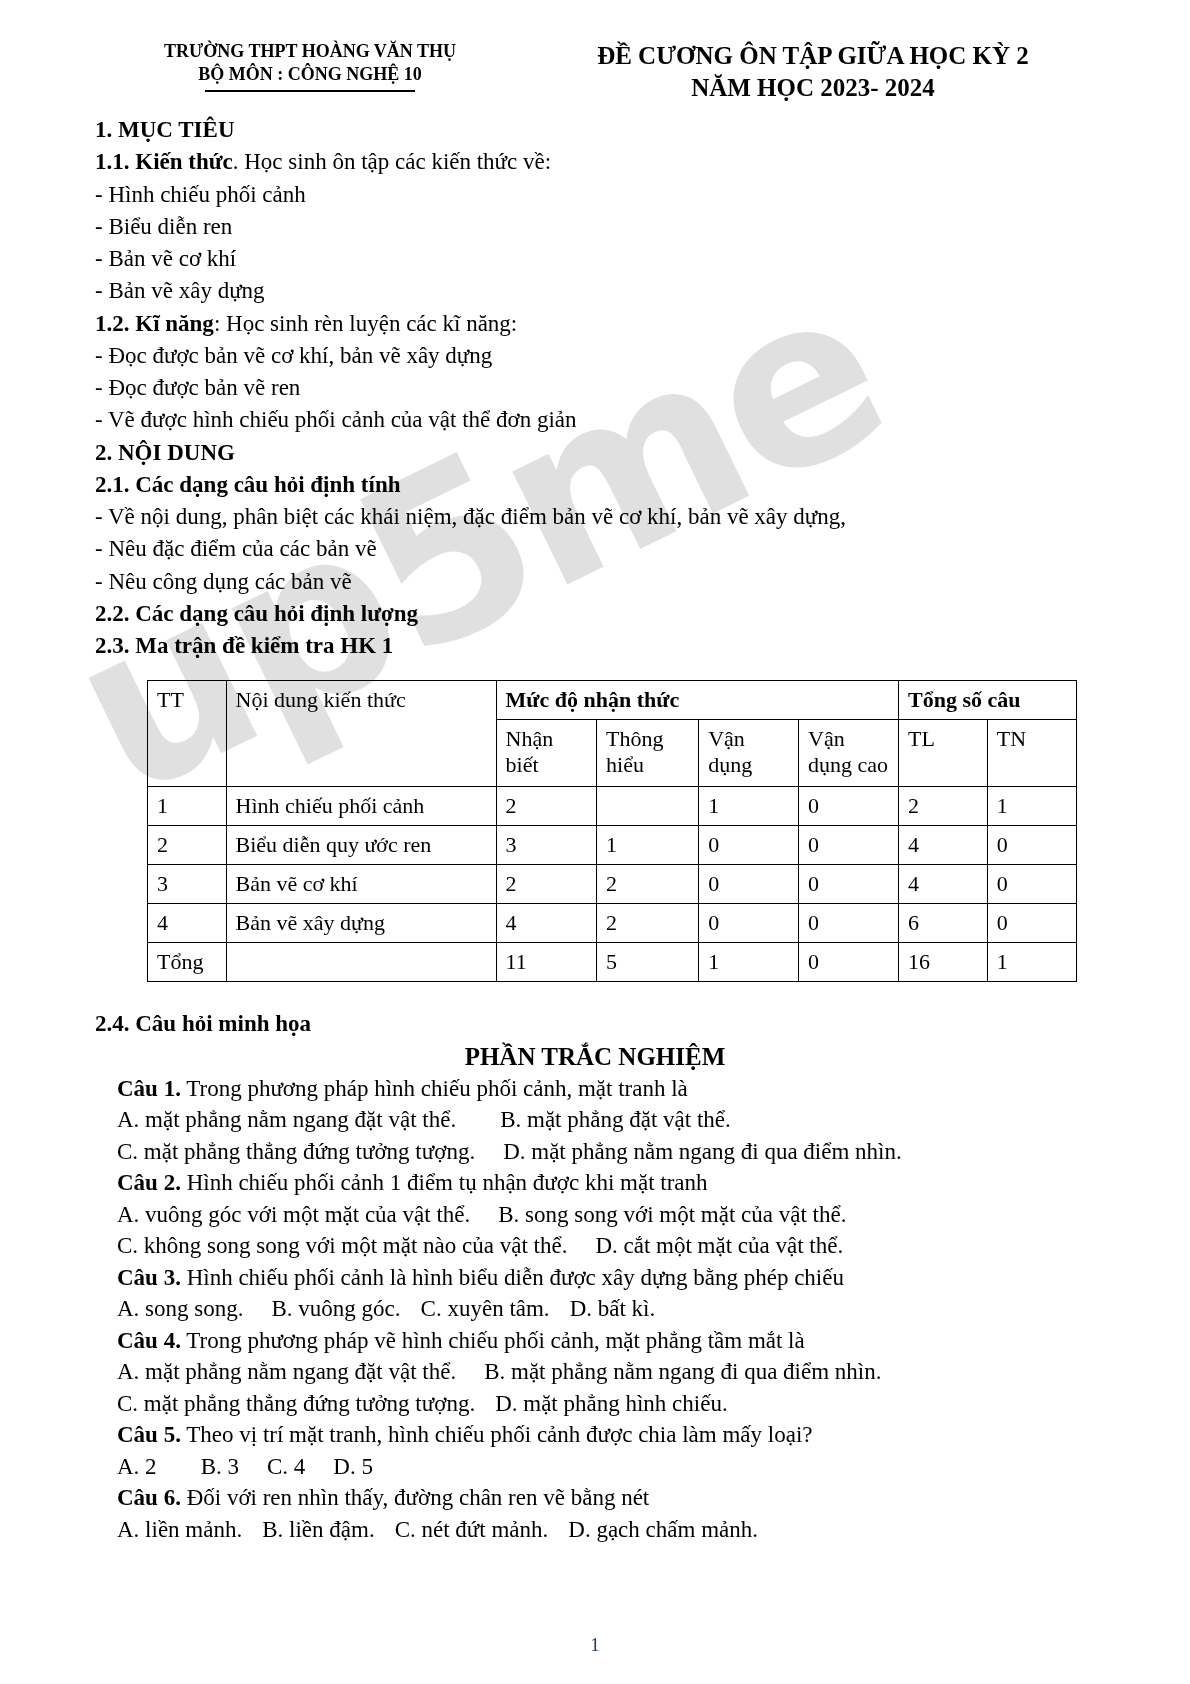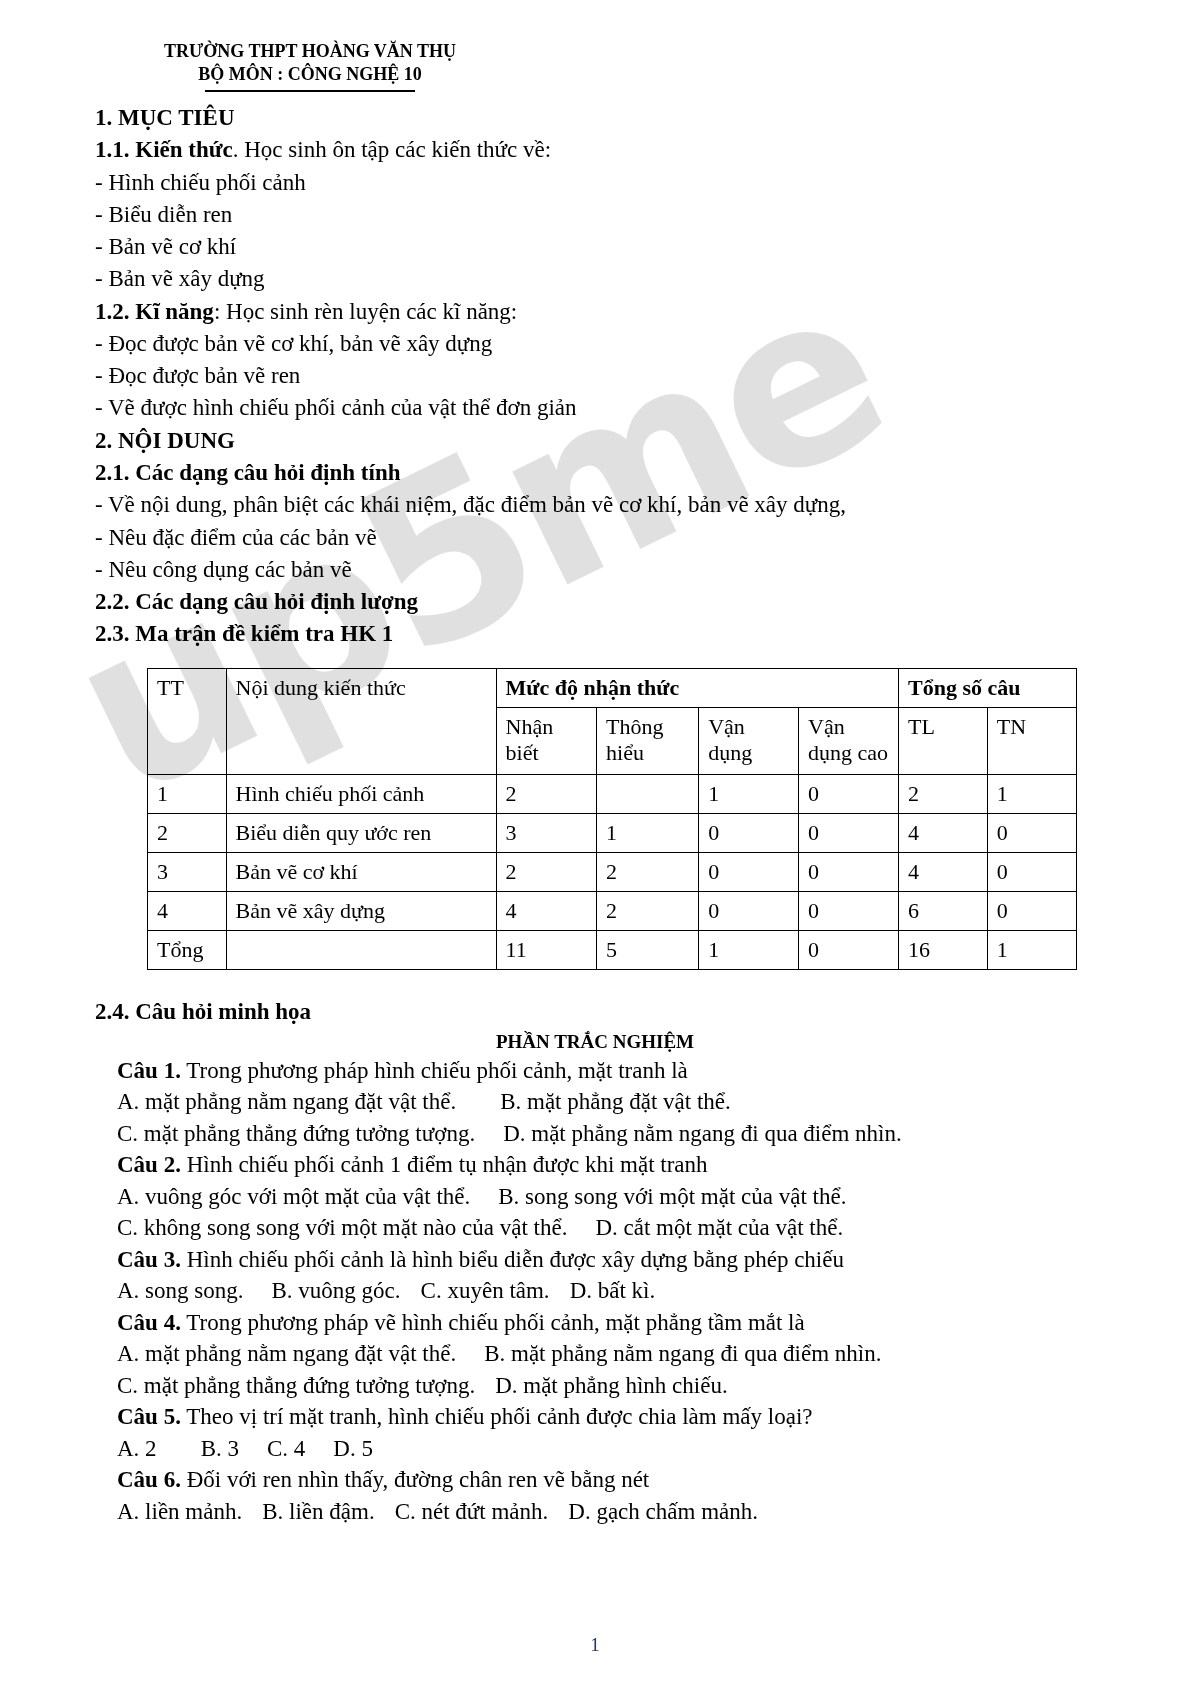--- a/index.html
+++ b/index.html
@@ -101,21 +101,21 @@
   .rowh { font-weight: bold; }
   .cell-tall { height: 54px; }
   .tt-bottom { vertical-align: bottom; font-weight: bold; }
   .nd-mid { vertical-align: middle; font-weight: bold; }
 
   
   .q-block { margin-top: 26px; }
   .center-title {
     text-align: center;
     font-weight: bold;
-    font-size: 19px;
+    font-size: 25px;
     margin: 4px 0 2px 0;
   }
   .q-line { font-size: 23px; line-height: 1.37; margin: 0; }
   .q-line .qnum { font-weight: bold; }
   .indent-q { margin-left: 22px; }
   .indent-a { margin-left: 22px; }
 
   .pagenum {
     position: absolute;
     bottom: 28px;
@@ -139,20 +139,24 @@
   <div class="content">
 
     <div class="header">
       <div class="header-left">
         <div>TRƯỜNG THPT HOÀNG VĂN THỤ</div>
         <div class="underline-wrap">
           <div>BỘ MÔN : CÔNG NGHỆ 10</div>
           <div class="rule"></div>
         </div>
       </div>
+      <div class="header-right">
+        <div>ĐỀ CƯƠNG ÔN TẬP GIỮA HỌC KỲ 2</div>
+        <div>NĂM HỌC 2023- 2024</div>
+      </div>
     </div>
 
     <div class="line b">1. MỤC TIÊU</div>
 
     <div class="line">
       <span class="b">1.1. Kiến thức</span><span>. Học sinh ôn tập các kiến thức về:</span>
     </div>
     <div class="line">- Hình chiếu phối cảnh</div>
     <div class="line">- Biểu diễn ren</div>
     <div class="line">- Bản vẽ cơ khí</div>

